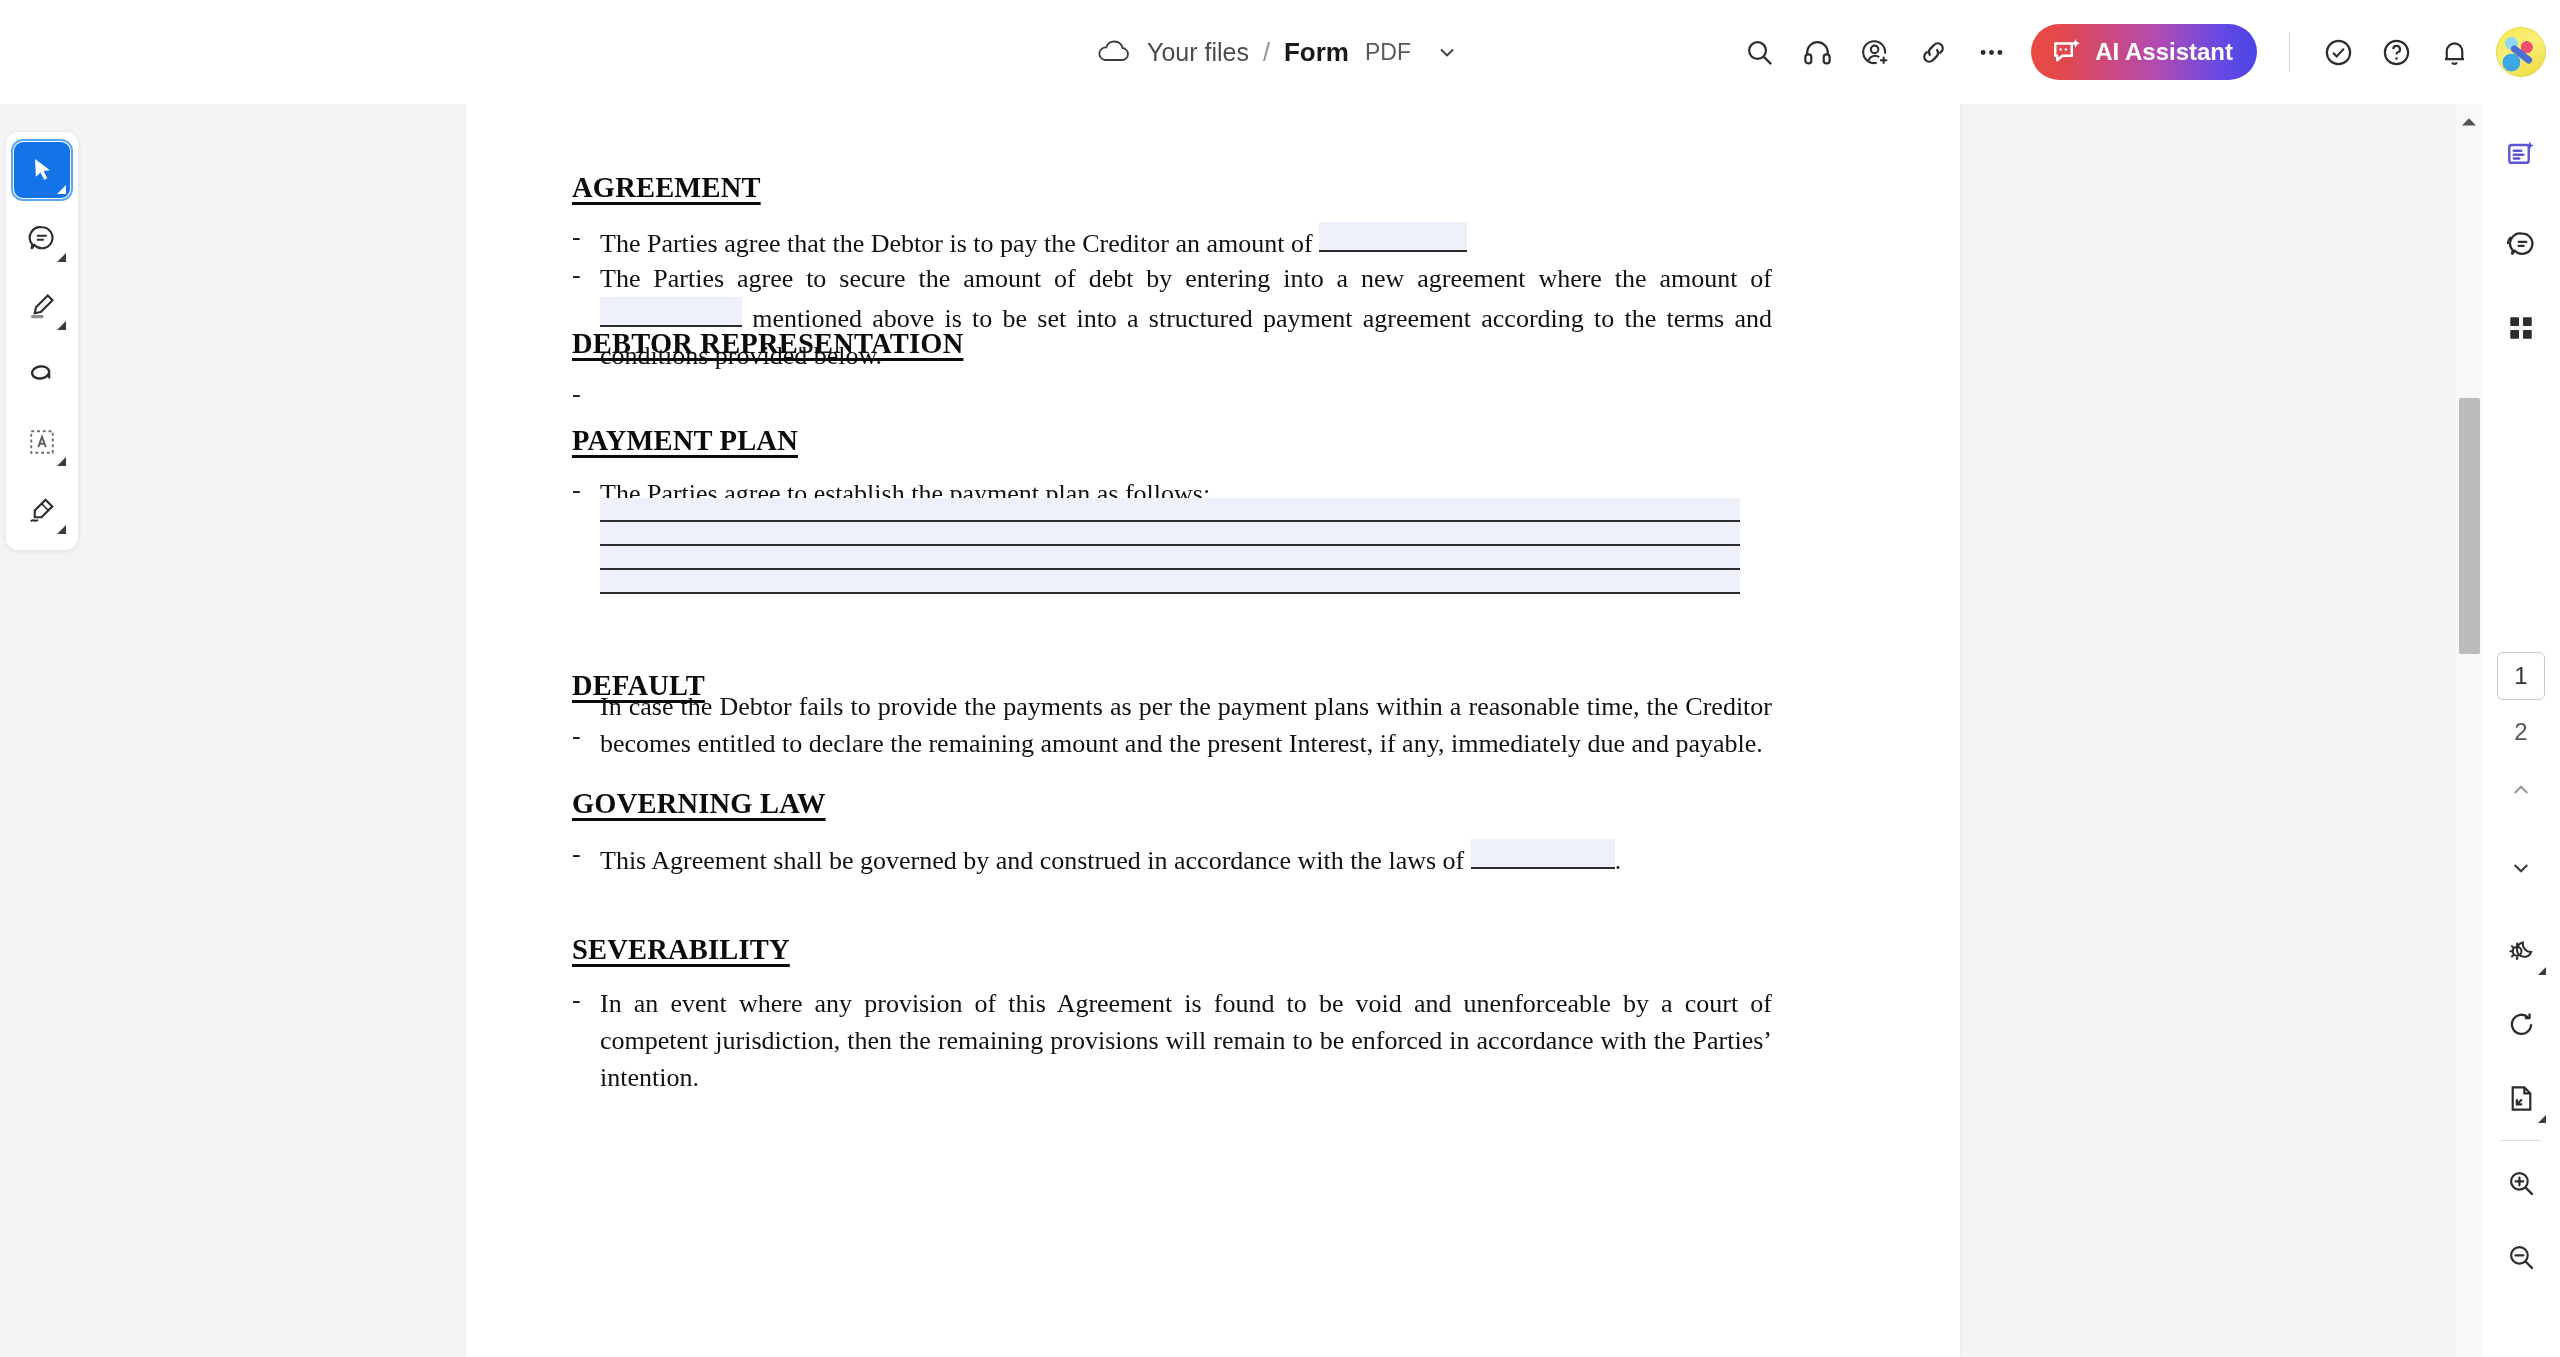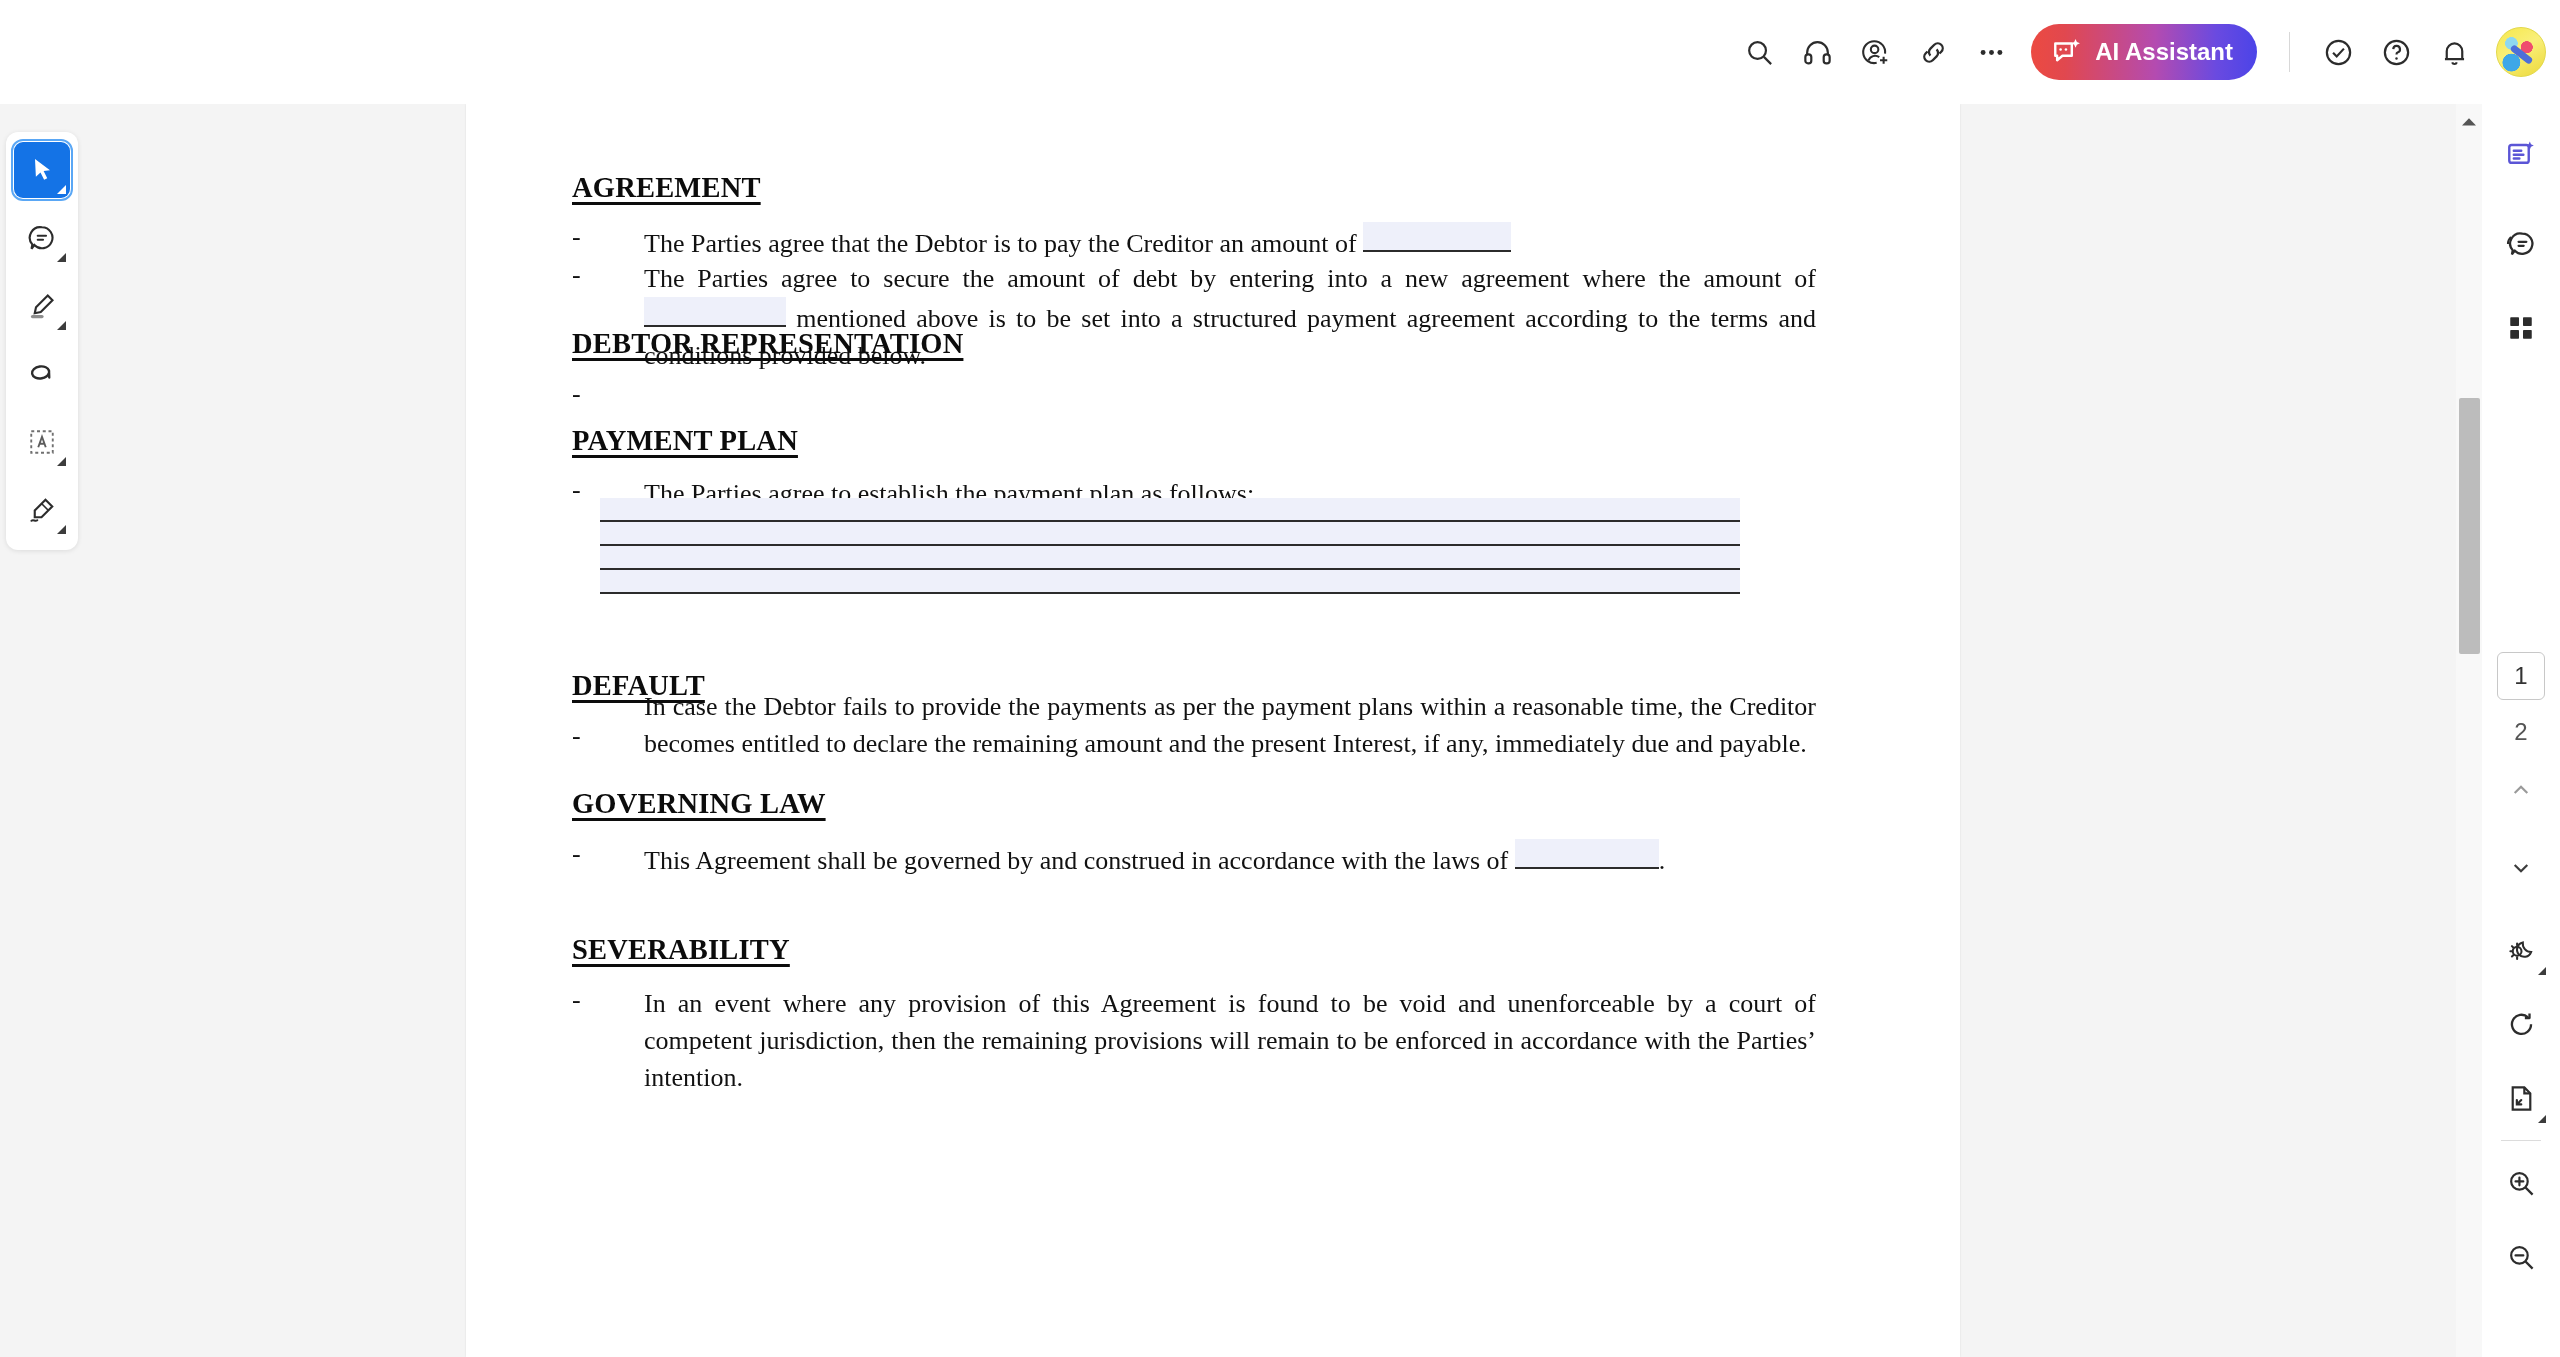--- a/index.html
+++ b/index.html
@@ -257,21 +257,20 @@
     font-size: 26px;
     color: #111111;
   }
 
   .para {
     position: absolute;
     font-family: "Liberation Serif", serif;
     font-size: 26px;
     line-height: 37px;
     color: #111111;
-    margin-left: 44px;
   }
   .para.just { text-align: justify; }
 
   
   .field {
     display: inline-block;
     background: #eef0fa;
     border-bottom: 2.5px solid #2b2b2b;
     vertical-align: baseline;
     height: 30px;
@@ -370,20 +369,36 @@
   svg { display: block; }
 </style>
 </head>
 <body>
 
 <div class="app">
 
   <div class="topbar">
 
 
+    <div class="tb-center">
+      <span class="crumb-cloud">
+        <svg width="38" height="28" viewBox="0 0 38 28" fill="none" stroke="#3c3c3c" stroke-width="1.8">
+          <path d="M10 22h17a6 6 0 0 0 .4-11.98A8.4 8.4 0 0 0 11.2 9.4 6.3 6.3 0 0 0 10 22z"></path>
+        </svg>
+      </span>
+      <span class="crumb-link">Your files</span>
+      <span class="crumb-sep">/</span>
+      <span class="crumb-title">Form</span>
+      <span class="crumb-ext">PDF</span>
+      <span class="crumb-caret">
+        <svg width="24" height="24" viewBox="0 0 24 24" fill="none" stroke="#3c3c3c" stroke-width="1.9">
+          <path d="M6 9.5l6 6 6-6"></path>
+        </svg>
+      </span>
+    </div>
 
     <div class="tb-right">
       <button class="icon-btn">
         <svg width="31" height="31" viewBox="0 0 24 24" fill="none" stroke="#2c2c2c" stroke-width="1.7">
           <circle cx="10.5" cy="10.5" r="6.5"></circle>
             <path d="M15.4 15.4L21 21"></path>
         </svg>
       </button>
       <button class="icon-btn">
         <svg width="31" height="31" viewBox="0 0 24 24" fill="none" stroke="#2c2c2c" stroke-width="1.7">

